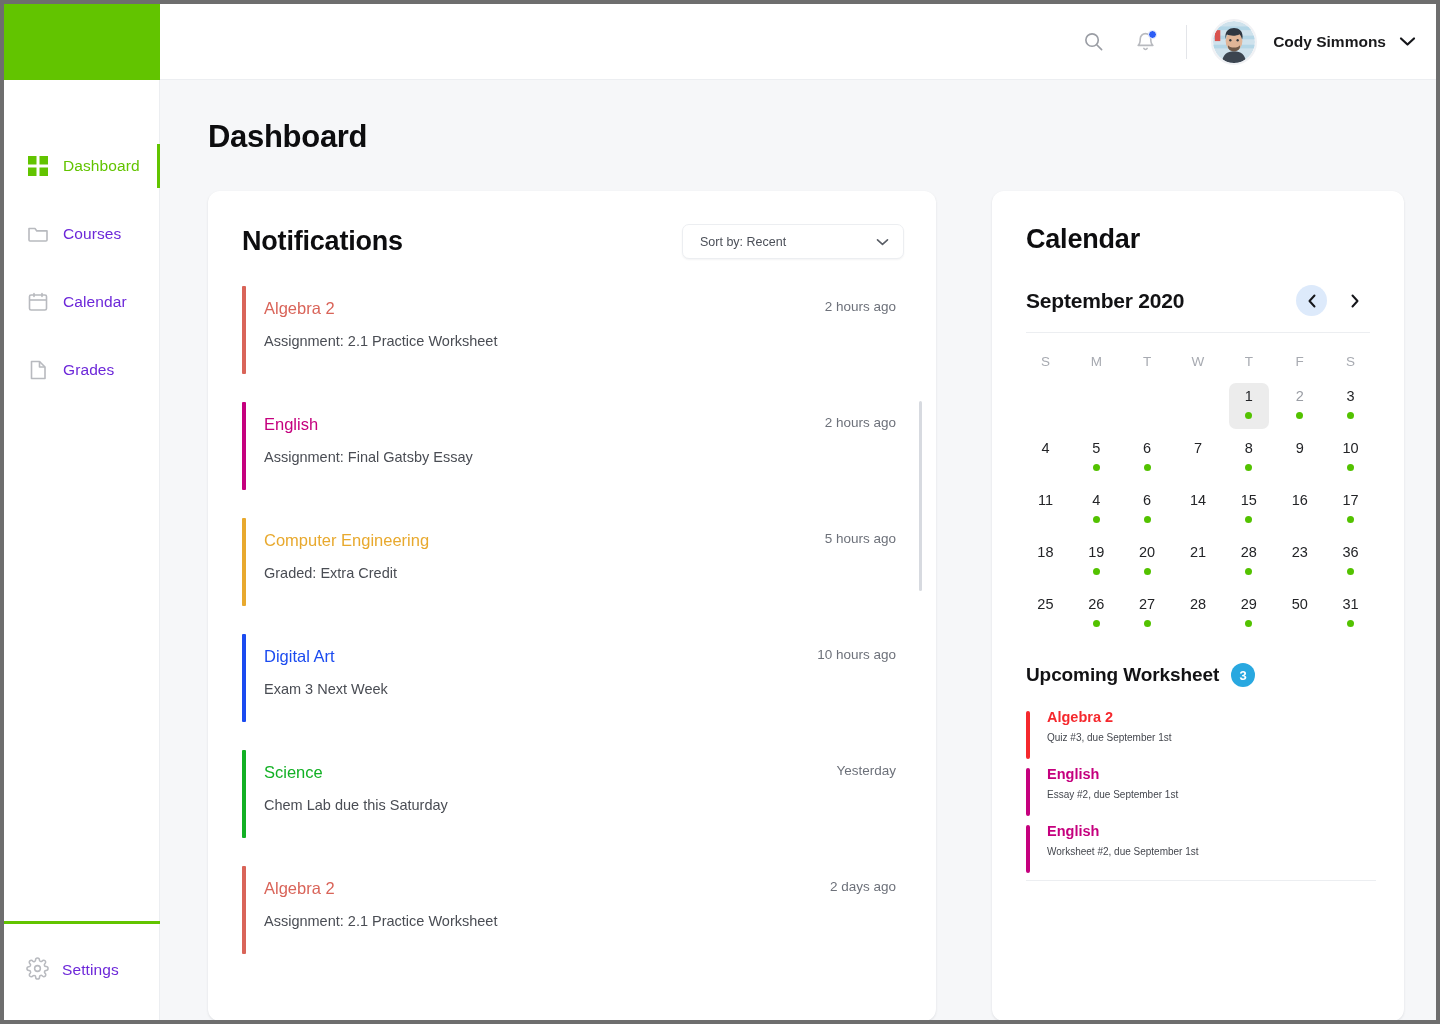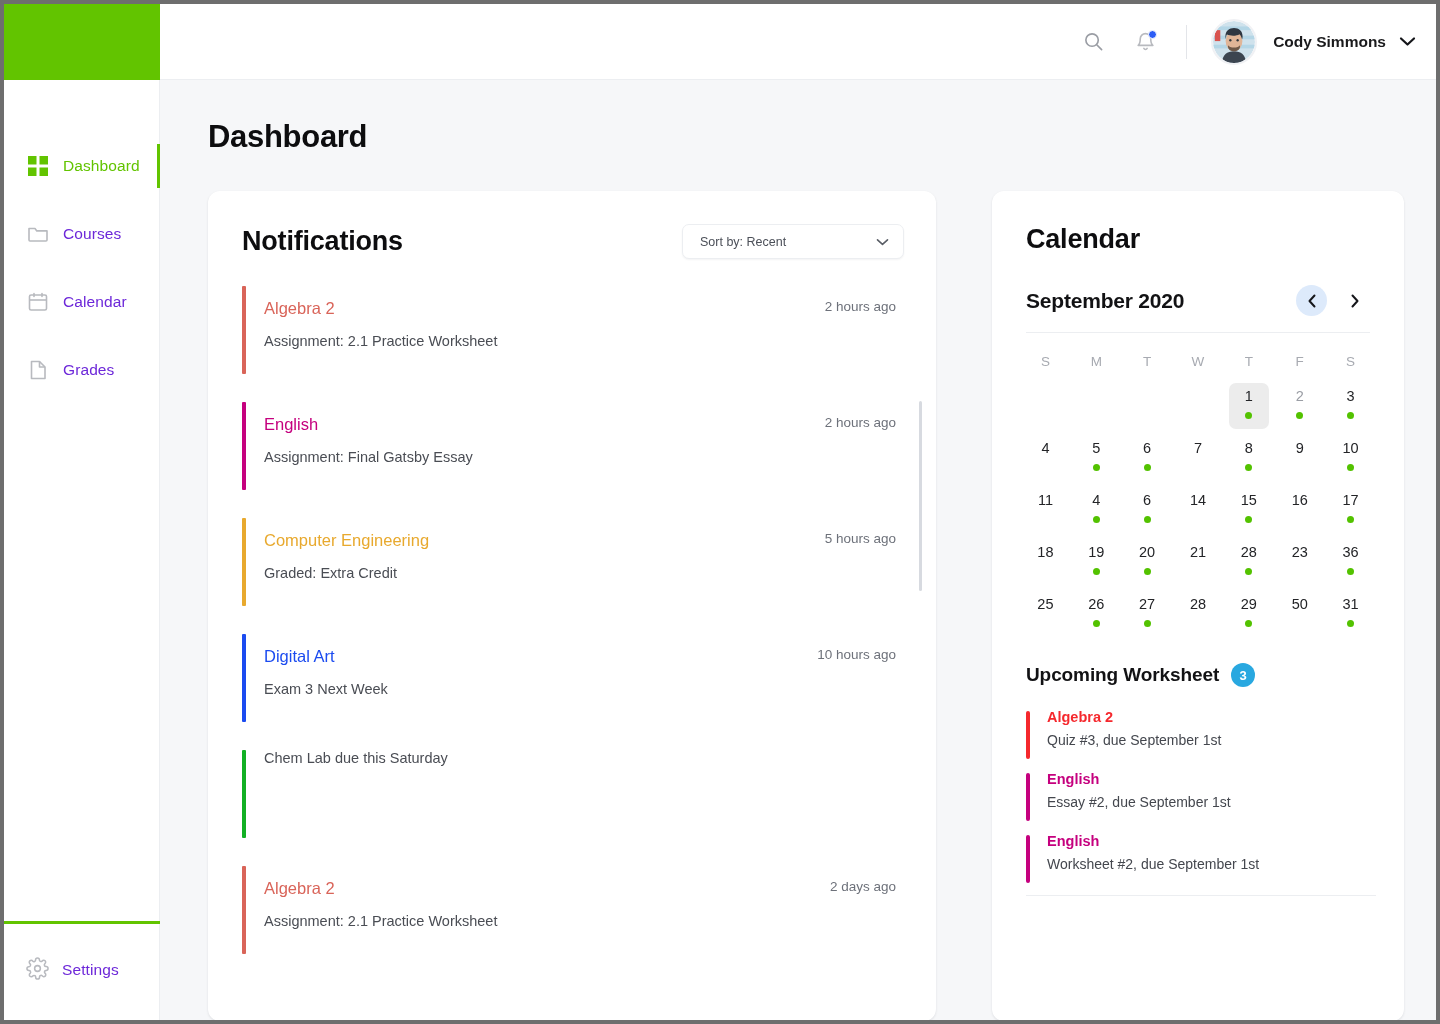--- a/index.html
+++ b/index.html
@@ -189,21 +189,21 @@
     display: flex; align-items: center; justify-content: center;
     padding: 0 7px;
   }
   .deadline-list { padding: 22px 28px 0 34px; }
   .deadline-item { position: relative; padding-left: 21px; margin-bottom: 23px; }
   .deadline-bar {
     position: absolute; left: 0; top: 2px;
     width: 4px; height: 48px; border-radius: 2px;
   }
   .deadline-course { font-size: 14.5px; font-weight: bold; margin-bottom: 7px; }
-  .deadline-desc { font-size: 14px; color: #44474e; }
+  .deadline-desc { font-size: 10px; color: #44474e; }
   .cal-bottom-rule { height: 1px; background: #eceef1; margin: 9px 28px 0 34px; }
 </style>
 </head>
 <body>
 
 <div class="app">
 
   <aside class="sidebar">
     <div class="logo-block" style="background: rgb(98, 196, 0);"></div>
 
@@ -363,20 +363,24 @@
               <div class="notif-item">
                 <span class="notif-bar" style="background:#1b4bf0"></span>
                 <div class="notif-row">
                   <div class="notif-course" style="color:#1b4bf0">Digital Art</div>
                   <div class="notif-time">10 hours ago</div>
                 </div>
                 <div class="notif-desc">Exam 3 Next Week</div>
               </div>
               <div class="notif-item">
                 <span class="notif-bar" style="background:#12b024"></span>
+                <div class="notif-row">
+                  <div class="notif-course" style="color:#12b024">Science</div>
+                  <div class="notif-time">Yesterday</div>
+                </div>
                 <div class="notif-desc">Chem Lab due this Saturday</div>
               </div>
               <div class="notif-item">
                 <span class="notif-bar" style="background:#d96459"></span>
                 <div class="notif-row">
                   <div class="notif-course" style="color:#d96459">Algebra 2</div>
                   <div class="notif-time">2 days ago</div>
                 </div>
                 <div class="notif-desc">Assignment: 2.1 Practice Worksheet</div>
               </div>

